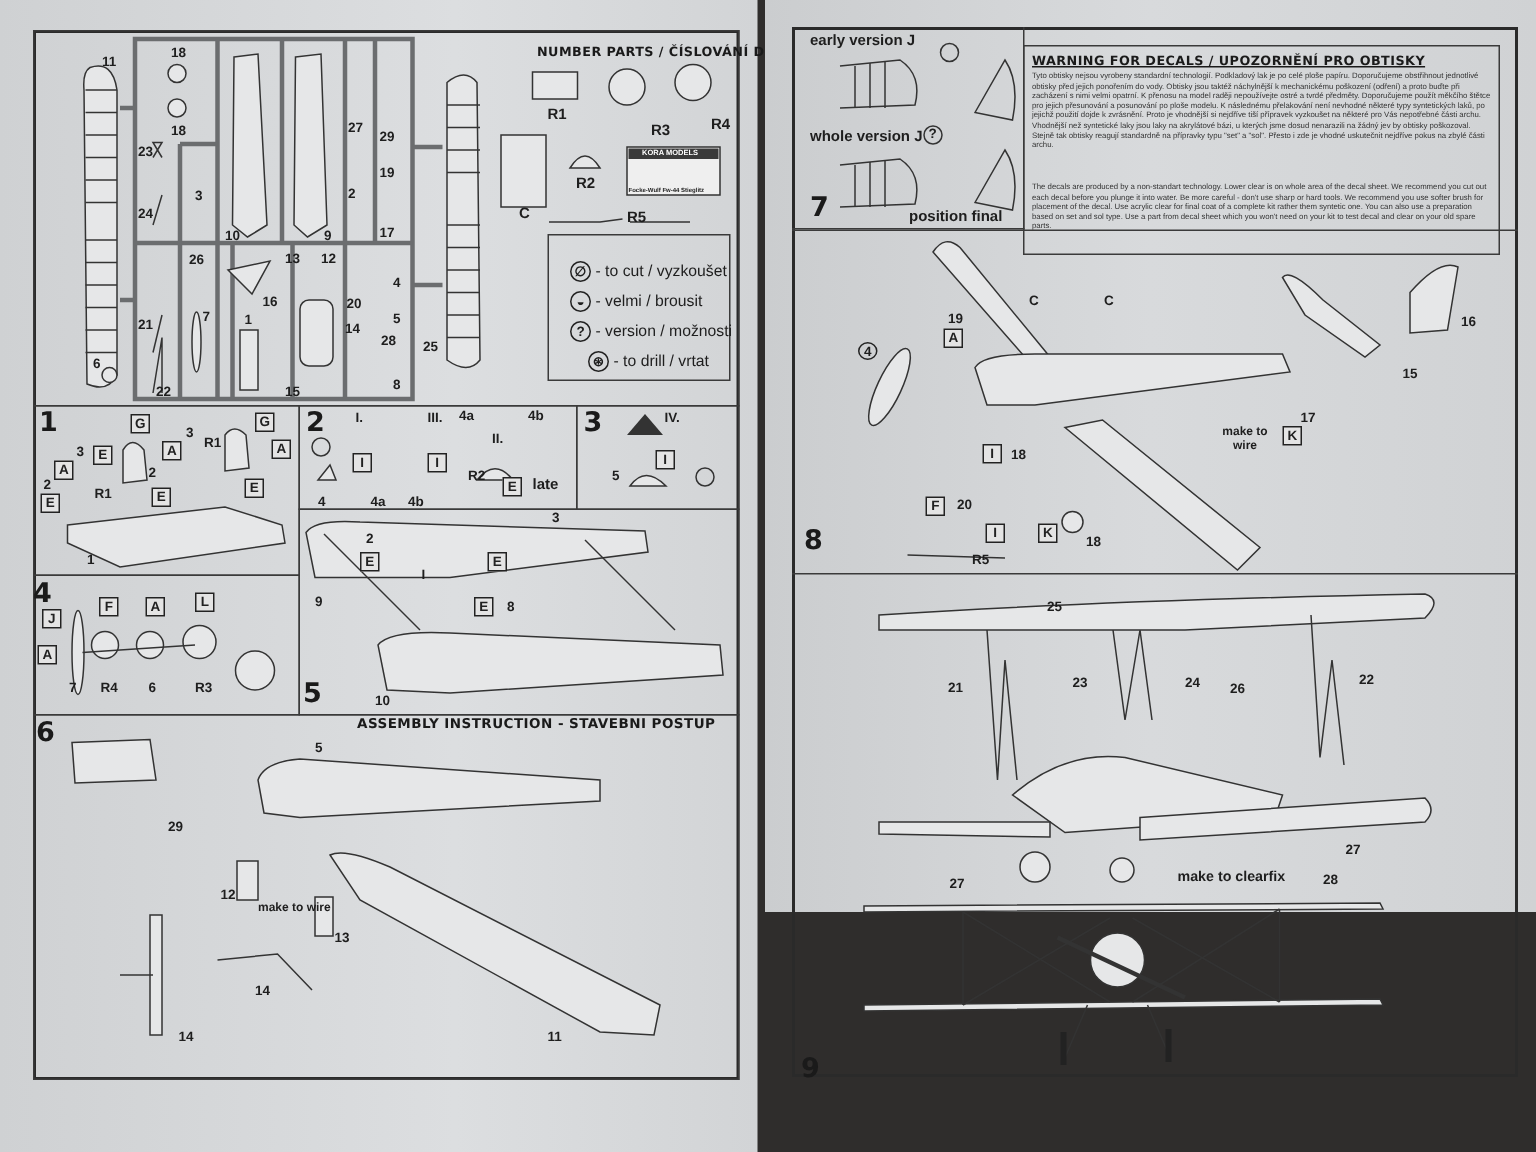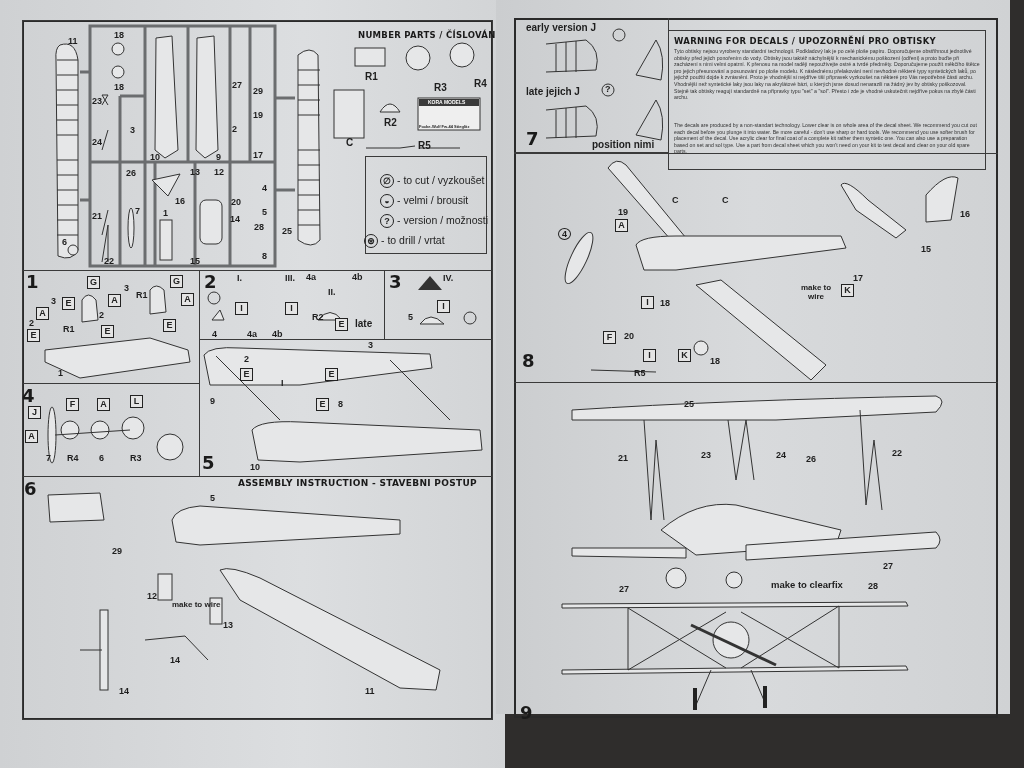--- a/index.html
+++ b/index.html
@@ -1,19 +1,19 @@
 <!DOCTYPE html>
 <html><head>
 <meta charset="utf-8">
 <style>
   html,body{margin:0;padding:0;}
   body{width:1024px;height:768px;overflow:hidden;background:#2f2d2c;position:relative;font-family:"Liberation Sans",sans-serif;color:#222;}
   .sheet{position:absolute;background:#d6d8da;}
   #left-sheet{left:0;top:0;width:505px;height:768px;background:linear-gradient(90deg,#cfd1d3 0%,#dcdee0 60%,#d2d4d6 100%);}
-  #right-sheet{left:496px;top:0;width:514px;height:714px;background:linear-gradient(90deg,#cbcdcf 0%,#d8dadc 50%,#d0d2d4 100%);}
+  #right-sheet{left:510px;top:0;width:514px;height:608px;background:linear-gradient(90deg,#cbcdcf 0%,#d8dadc 50%,#d0d2d4 100%);}
   .frame{position:absolute;border:2px solid #2a2a2a;box-sizing:border-box;}
   .cell{position:absolute;border:1.5px solid #3a3a3a;box-sizing:border-box;}
   .txt{position:absolute;white-space:nowrap;font-weight:bold;font-size:10px;color:#1e1e1e;}
   .step{position:absolute;font-family:"DejaVu Sans",sans-serif;font-weight:bold;font-size:18px;color:#1a1a1a;}
   .lbl{position:absolute;font-weight:bold;font-size:9px;color:#1e1e1e;}
   .box{position:absolute;font-weight:bold;font-size:9px;border:1.3px solid #222;background:#e4e4e4;width:11px;height:11px;line-height:11px;text-align:center;}
   .hdr{position:absolute;font-family:"DejaVu Sans",sans-serif;font-weight:bold;font-size:8.5px;letter-spacing:0.3px;color:#1a1a1a;white-space:nowrap;}
   .legend-row{position:absolute;font-size:10.5px;color:#1e1e1e;white-space:nowrap;}
   .legend-row .ic{display:inline-block;width:12px;height:12px;border:1.5px solid #222;border-radius:50%;text-align:center;line-height:12px;font-size:9px;font-weight:bold;margin-right:3px;vertical-align:middle;}
   .warn{position:absolute;font-size:5.2px;line-height:6.6px;color:#333;white-space:normal;}
@@ -142,21 +142,21 @@
   <span class="lbl" style="left:346px;top:137px;font-size:10px;">C</span>
   <span class="lbl" style="left:384px;top:117px;font-size:10px;">R2</span>
   <span class="lbl" style="left:418px;top:140px;font-size:10px;">R5</span>
   <span class="lbl" style="left:428px;top:99px;font-size:5px;color:#fff;">KORA MODELS</span>
   <span class="lbl" style="left:419px;top:124px;font-size:4px;">Focke-Wulf Fw-44 Stieglitz</span>
 
   <div class="cell" style="left:365px;top:156px;width:122px;height:98px;border-width:1px;"></div>
   <div class="legend-row" style="left:380px;top:174px;"><span class="ic">∅</span><span>- to cut / vyzkoušet</span></div>
   <div class="legend-row" style="left:380px;top:194px;"><span class="ic">◒</span><span>- velmi / brousit</span></div>
   <div class="legend-row" style="left:380px;top:214px;"><span class="ic">?</span><span>- version / možnosti</span></div>
-  <div class="legend-row" style="left:364px;top:234px;"><span class="ic">⊛</span><span>- to drill / vrtat</span></div>
+  <div class="legend-row" style="left:392px;top:234px;"><span class="ic">⊛</span><span>- to drill / vrtat</span></div>
 
   <div class="cell" style="left:22px;top:270px;width:178px;height:114px;"></div>
   <div class="cell" style="left:199px;top:270px;width:186px;height:70px;"></div>
   <div class="cell" style="left:384px;top:270px;width:109px;height:70px;"></div>
   <div class="cell" style="left:22px;top:383px;width:178px;height:94px;"></div>
   <div class="cell" style="left:199px;top:339px;width:294px;height:138px;"></div>
   <div class="cell" style="left:22px;top:476px;width:471px;height:244px;"></div>
 
   <span class="step" style="left:26px;top:271px;">1</span>
   <span class="step" style="left:204px;top:271px;">2</span>
@@ -265,41 +265,41 @@
   <span class="lbl" style="left:119px;top:686px;">14</span>
   <span class="lbl" style="left:365px;top:686px;">11</span>
   <span class="lbl" style="left:172px;top:600px;font-size:8px;">make to wire</span>
 </div>
 
 <div class="sheet" id="right-sheet">
   <div class="frame" style="left:18px;top:18px;width:484px;height:700px;"></div>
 
   <div class="cell" style="left:18px;top:18px;width:155px;height:135px;border-width:0 1.5px 1.5px 0;"></div>
   <span class="txt" style="left:30px;top:22px;">early version J</span>
-  <span class="txt" style="left:30px;top:86px;">late jejich J</span>
-  <span class="txt" style="left:96px;top:139px;">position nimi</span>
+  <span class="txt" style="left:30px;top:86px;">whole version J</span>
+  <span class="txt" style="left:96px;top:139px;">position final</span>
   <span class="step" style="left:30px;top:128px;">7</span>
   <svg style="left:0;top:0;" width="514" height="160">
     <path class="ln" d="M50 44 L90 40 Q105 50 100 70 L50 72"></path>
     <line class="ln" x1="60" y1="44" x2="60" y2="72"></line>
       <line class="ln" x1="70" y1="42" x2="70" y2="72"></line>
       <line class="ln" x1="80" y1="41" x2="80" y2="72"></line>
     <circle class="ln" cx="123" cy="35" r="6"></circle>
     <path class="ln" d="M140 75 L160 40 Q170 55 165 80Z"></path>
     <path class="ln" d="M50 110 L90 106 Q105 116 100 136 L50 138"></path>
     <line class="ln" x1="60" y1="110" x2="60" y2="138"></line>
       <line class="ln" x1="70" y1="108" x2="70" y2="138"></line>
       <line class="ln" x1="80" y1="107" x2="80" y2="138"></line>
     <circle class="ln" cx="112" cy="90" r="6"></circle>
     <path class="ln" d="M140 135 L160 100 Q170 115 165 140Z"></path>
   </svg>
   <span class="lbl" style="left:109px;top:84px;">?</span>
 
   <div class="cell" style="left:172px;top:30px;width:318px;height:140px;border-width:1.5px;"></div>
-  <div class="hdr" style="left:178px;top:36px;font-size:8.5px;">WARNING FOR DECALS / UPOZORNĚNÍ PRO OBTISKY</div>
+  <div class="hdr" style="left:178px;top:36px;font-size:8.5px;text-decoration:underline;">WARNING FOR DECALS / UPOZORNĚNÍ PRO OBTISKY</div>
   <div class="warn" style="left:178px;top:48px;width:308px;">Tyto obtisky nejsou vyrobeny standardní technologií. Podkladový lak je po celé ploše papíru. Doporučujeme obstřihnout jednotlivé obtisky před jejich ponořením do vody. Obtisky jsou taktéž náchylnější k mechanickému poškození (odření) a proto buďte při zacházení s nimi velmi opatrní. K přenosu na model raději nepoužívejte ostré a tvrdé předměty. Doporučujeme použít měkčího štětce pro jejich přesunování a posunování po ploše modelu. K následnému přelakování není nevhodné některé typy syntetických laků, po jejichž použití dojde k zvrásnění. Proto je vhodnější si nejdříve tiší přípravek vyzkoušet na některé pro Vás nepotřebné části archu. Vhodnější než syntetické laky jsou laky na akrylátové bázi, u kterých jsme dosud nenarazili na žádný jev by obtisky poškozoval. Stejně tak obtisky reagují standardně na přípravky typu "set" a "sol". Přesto i zde je vhodné uskutečnit nejdříve pokus na zbylé části archu.</div>
   <div class="warn" style="left:178px;top:122px;width:308px;">The decals are produced by a non-standart technology. Lower clear is on whole area of the decal sheet. We recommend you cut out each decal before you plunge it into water. Be more careful - don't use sharp or hard tools. We recommend you use softer brush for placement of the decal. Use acrylic clear for final coat of a complete kit rather them syntetic one. You can also use a preparation based on set and sol type. Use a part from decal sheet which you won't need on your kit to test decal and clear on your old spare parts.</div>
 
   <div class="cell" style="left:18px;top:153px;width:484px;height:230px;border-width:1.5px 0 1.5px 0;"></div>
   <span class="step" style="left:26px;top:350px;">8</span>
   <svg style="left:0;top:0;" width="514" height="400">
     <path class="part" d="M112 168 Q120 156 130 165 L190 238 L175 240Z"></path>
     <path class="part" d="M140 245 Q145 236 180 236 L345 236 L350 248 L180 270 L148 270Z"></path>
     <path class="part" d="M200 285 L225 280 L330 365 L315 380Z"></path>
     <ellipse class="part" cx="83" cy="258" rx="8" ry="28" transform="rotate(25 83 258)"></ellipse>

